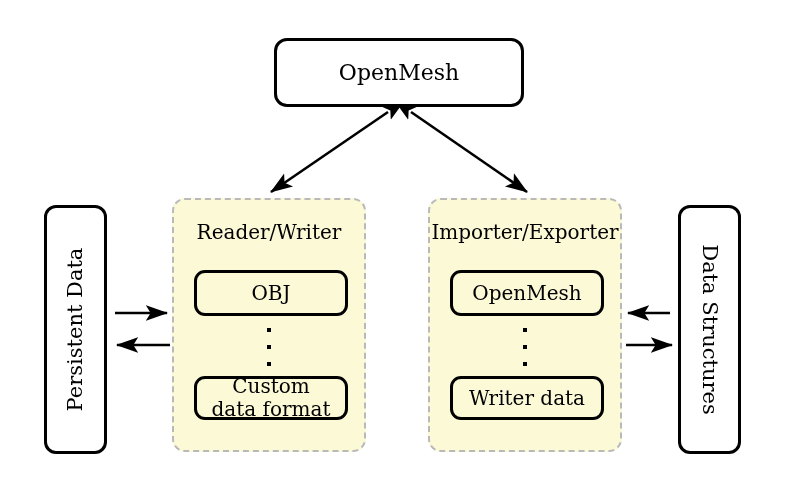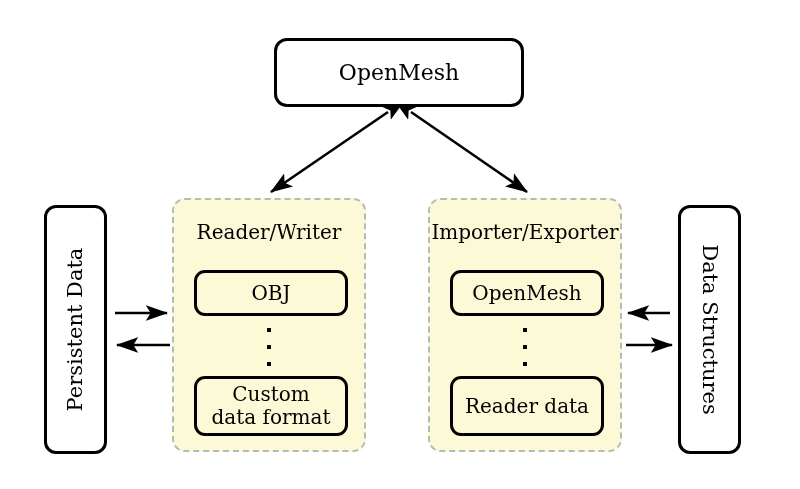--- a/index.html
+++ b/index.html
@@ -109,21 +109,21 @@
     display: flex;
     align-items: center;
     justify-content: center;
     text-align: center;
     font-size: 20px;
     line-height: 1.15;
     left: 20px;
     width: 154px;
   }
   .inner-node.first { top: 70px;  height: 46px; }
-  .inner-node.last  { top: 176px; height: 60px; }
+  .inner-node.last  { top: 176px; height: 44px; }
 
   
   .vdots {
     position: absolute;
     left: 0;
     right: 0;
     top: 128px;
     height: 38px;
     display: flex;
     flex-direction: column;
@@ -212,21 +212,21 @@
     </div>
 
     <div class="vdots">
       <span></span>
       <span></span>
       <span></span>
     </div>
 
     <div class="inner-node last">
       <span>
-        <span>Reader data</span><br>
+        <span>Writer data</span><br>
       </span>
     </div>
   </div>
 
   <div class="side-node" id="data-structures">
     <span class="vlabel down">Data Structures</span>
   </div>
 
 </div>
 

